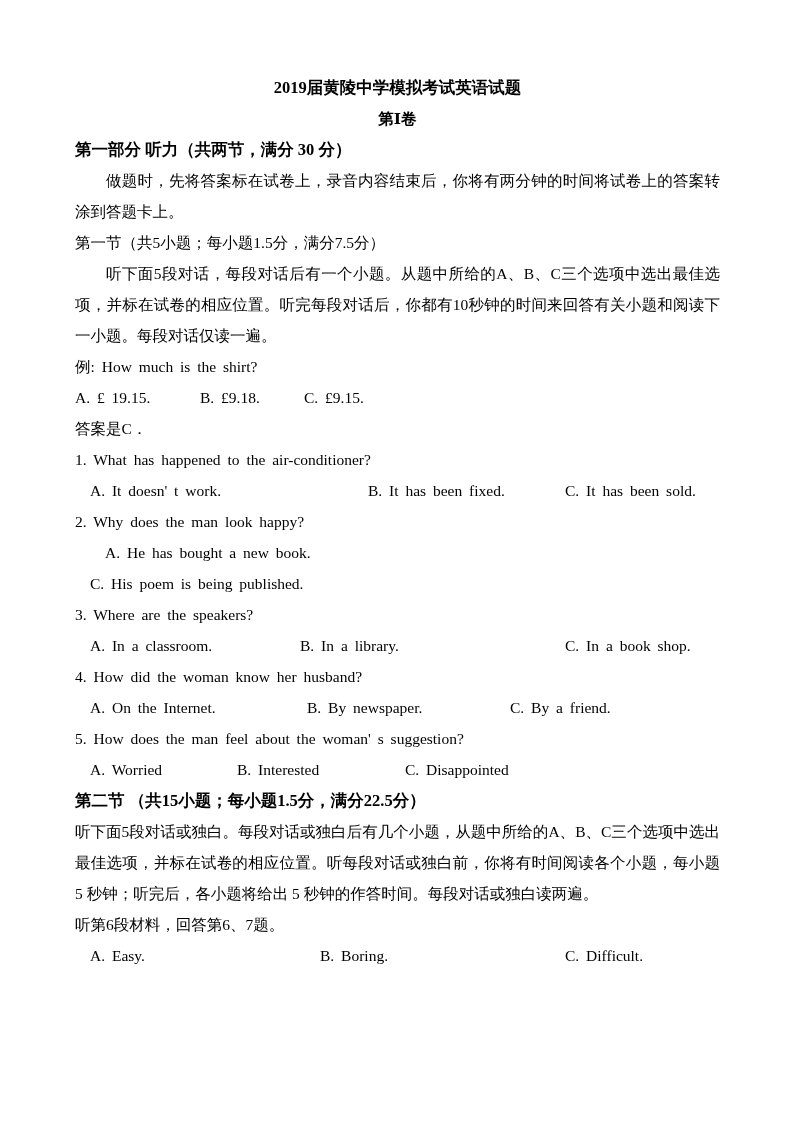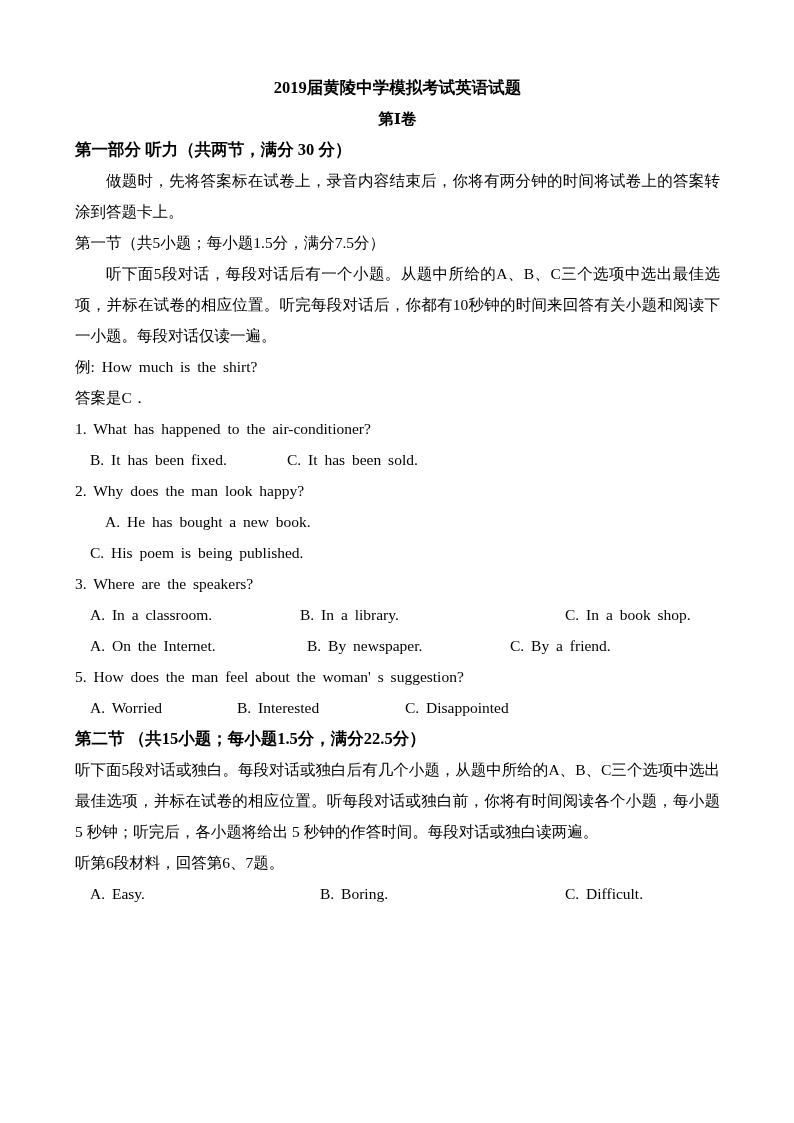--- a/index.html
+++ b/index.html
@@ -38,39 +38,46 @@
 
   <div class="heading">第一部分 听力（共两节，满分 30 分）</div>
 
   <div class="para indent2">做题时，先将答案标在试卷上，录音内容结束后，你将有两分钟的时间将试卷上的答案转涂到答题卡上。</div>
 
   <div>第一节（共5小题；每小题1.5分，满分7.5分）</div>
 
   <div class="para indent2">听下面5段对话，每段对话后有一个小题。从题中所给的A、B、C三个选项中选出最佳选项，并标在试卷的相应位置。听完每段对话后，你都有10秒钟的时间来回答有关小题和阅读下一小题。每段对话仅读一遍。</div>
 
   <div class="en">例: How much is the shirt?</div>
+  <div class="opts-row en">
+    <span style="width:125px">A. £ 19.15.</span>
+    <span style="width:104px">B. £9.18.</span>
+    <span>C. £9.15.</span>
+  </div>
   <div>答案是C．</div>
 
   <div class="en">1. What has happened to the air-conditioner?</div>
   <div class="opts-row en ind15">
+    <span style="width:278px">A. It doesn' t work.</span>
     <span style="width:197px">B. It has been fixed.</span>
     <span>C. It has been sold.</span>
   </div>
 
   <div class="en">2. Why does the man look happy?</div>
   <div class="en ind30">A. He has bought a new book.</div>
   <div class="en ind15">C. His poem is being published.</div>
 
   <div class="en">3. Where are the speakers?</div>
   <div class="opts-row en ind15">
     <span style="width:210px">A. In a classroom.</span>
     <span style="width:265px">B. In a library.</span>
     <span>C. In a book shop.</span>
   </div>
 
+  <div class="en">4. How did the woman know her husband?</div>
   <div class="opts-row en ind15">
     <span style="width:217px">A. On the Internet.</span>
     <span style="width:203px">B. By newspaper.</span>
     <span>C. By a friend.</span>
   </div>
 
   <div class="en">5. How does the man feel about the woman' s suggestion?</div>
   <div class="opts-row en ind15">
     <span style="width:147px">A. Worried</span>
     <span style="width:168px">B. Interested</span>

